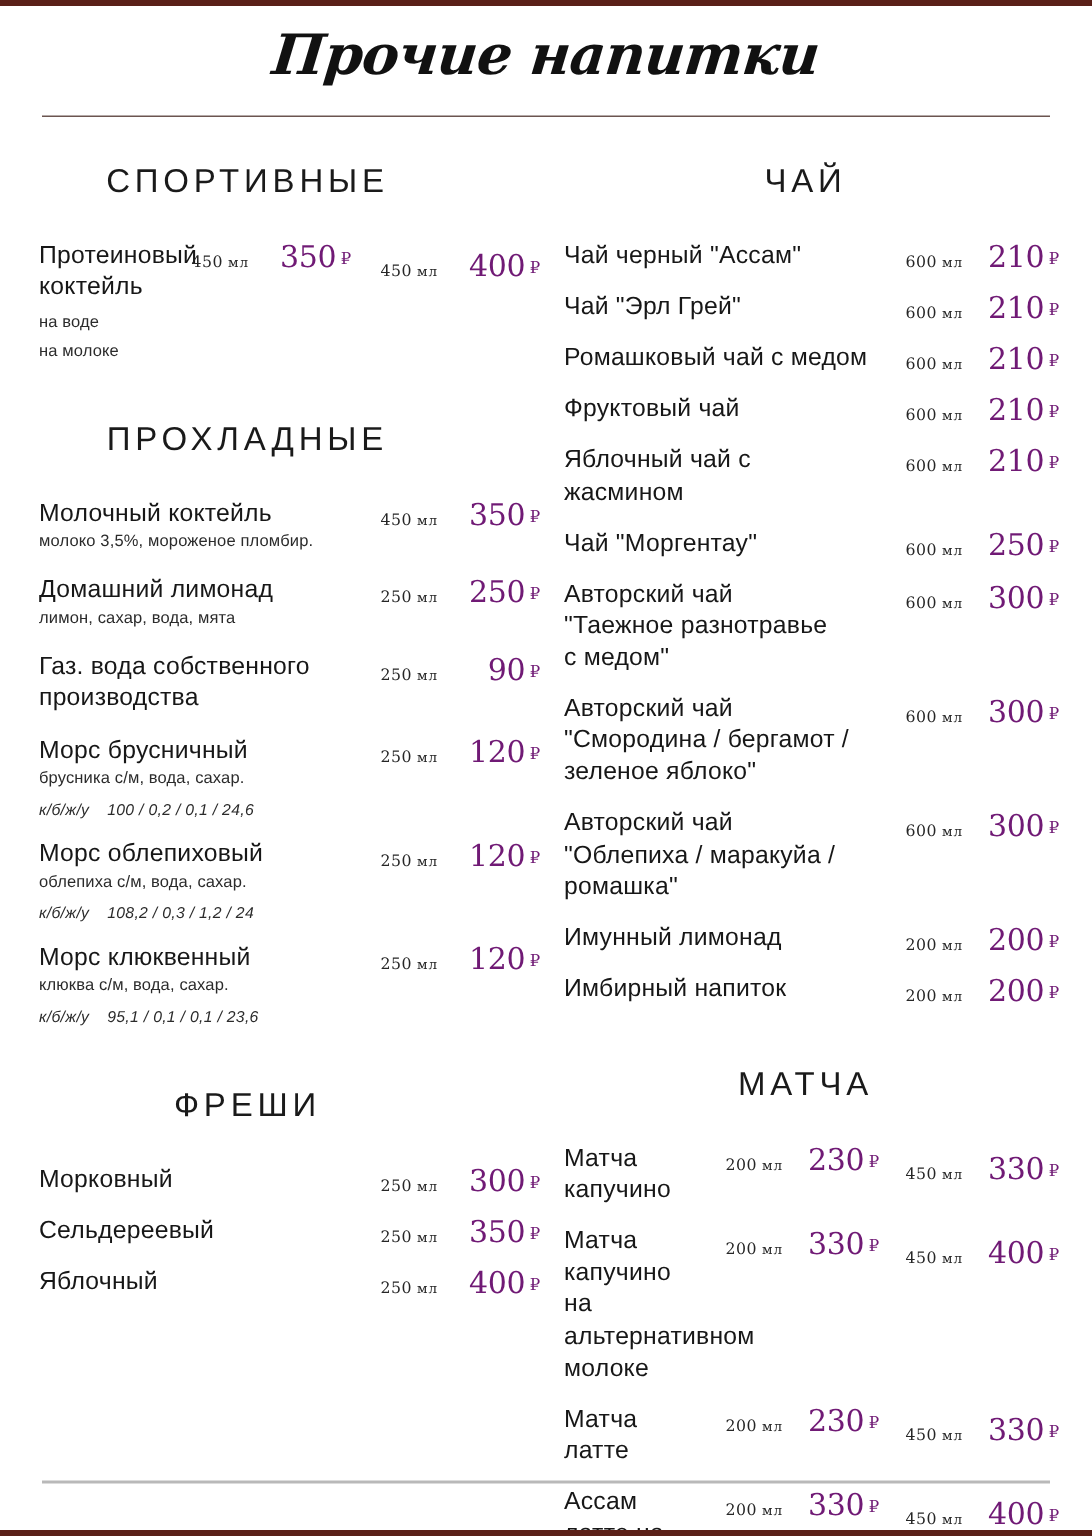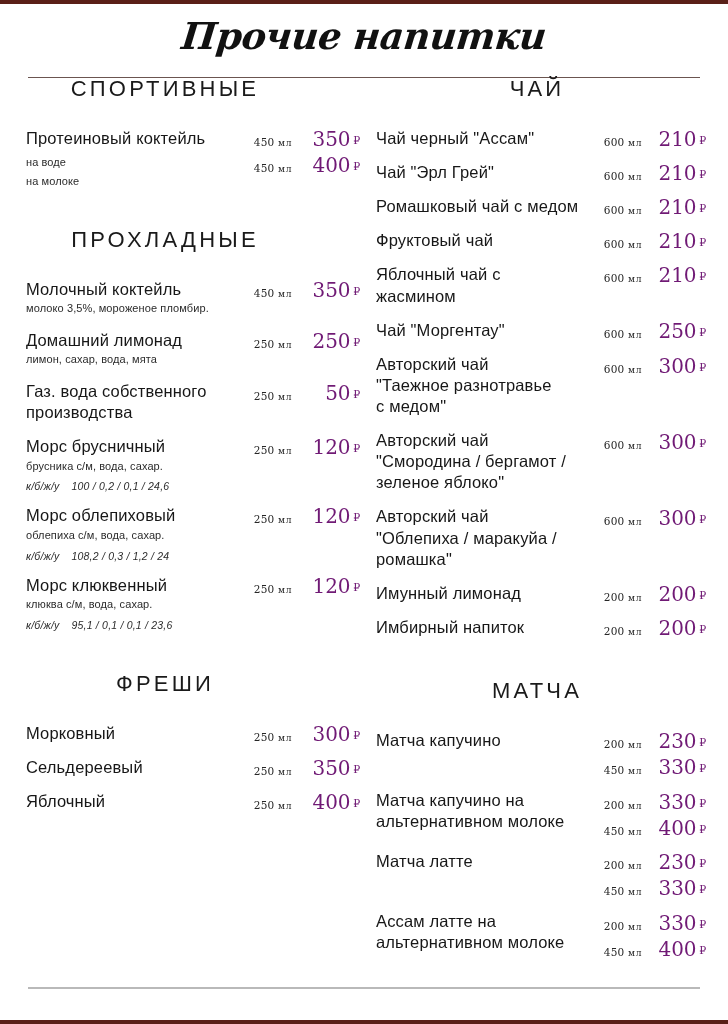--- a/index.html
+++ b/index.html
@@ -37,21 +37,21 @@
     transform: skewX(-6deg);
   }
   .header-rule {
     position: absolute; top: 77px; left: 28px; width: 672px;
     height: 1px; background: #6b5550;
   }
 
   
   .col {
     position: absolute;
-    top: 76px;
+    top: 108px;
   }
   .col-left  { left: 26px;  width: 334px; }
   .col-right { left: 376px; width: 330px; }
 
   .section-head {
     text-align: center;
     font-family: "Liberation Sans", sans-serif;
     font-weight: 400;
     font-size: 22px;
     letter-spacing: 3.2px;
@@ -95,21 +95,21 @@
     color: #2b2b2b;
     margin-top: 6px;
     letter-spacing: 0.2px;
   }
   .kbju .kbju-label { margin-right: 12px; }
 
   
   .variants {
     flex: 0 0 auto;
     display: flex;
-    flex-direction: column;
+    flex-direction: row;
     padding-top: 1px;
   }
   .variant {
     display: flex;
     align-items: baseline;
     justify-content: flex-end;
     line-height: 1.0;
   }
   .variant + .variant { margin-top: 6px; }
 
@@ -216,21 +216,21 @@
       </div>
     </div>
     <div class="item align-top">
       <div class="names">
         <div class="name">Газ. вода собственного
 производства</div>
       </div>
       <div class="variants">
         <div class="variant">
           <div class="vol"><span>250</span><span class="unit"> мл</span></div>
-          <div class="price"><span>50</span><span class="rub">₽</span></div>
+          <div class="price"><span>90</span><span class="rub">₽</span></div>
         </div>
       </div>
     </div>
     <div class="item">
       <div class="names">
         <div class="name">Морс брусничный</div>
         <div class="desc">брусника с/м, вода, сахар.</div>
         <div class="kbju"><span class="kbju-label">к/б/ж/у</span><span>100 / 0,2 / 0,1 / 24,6</span></div>
       </div>
       <div class="variants">

